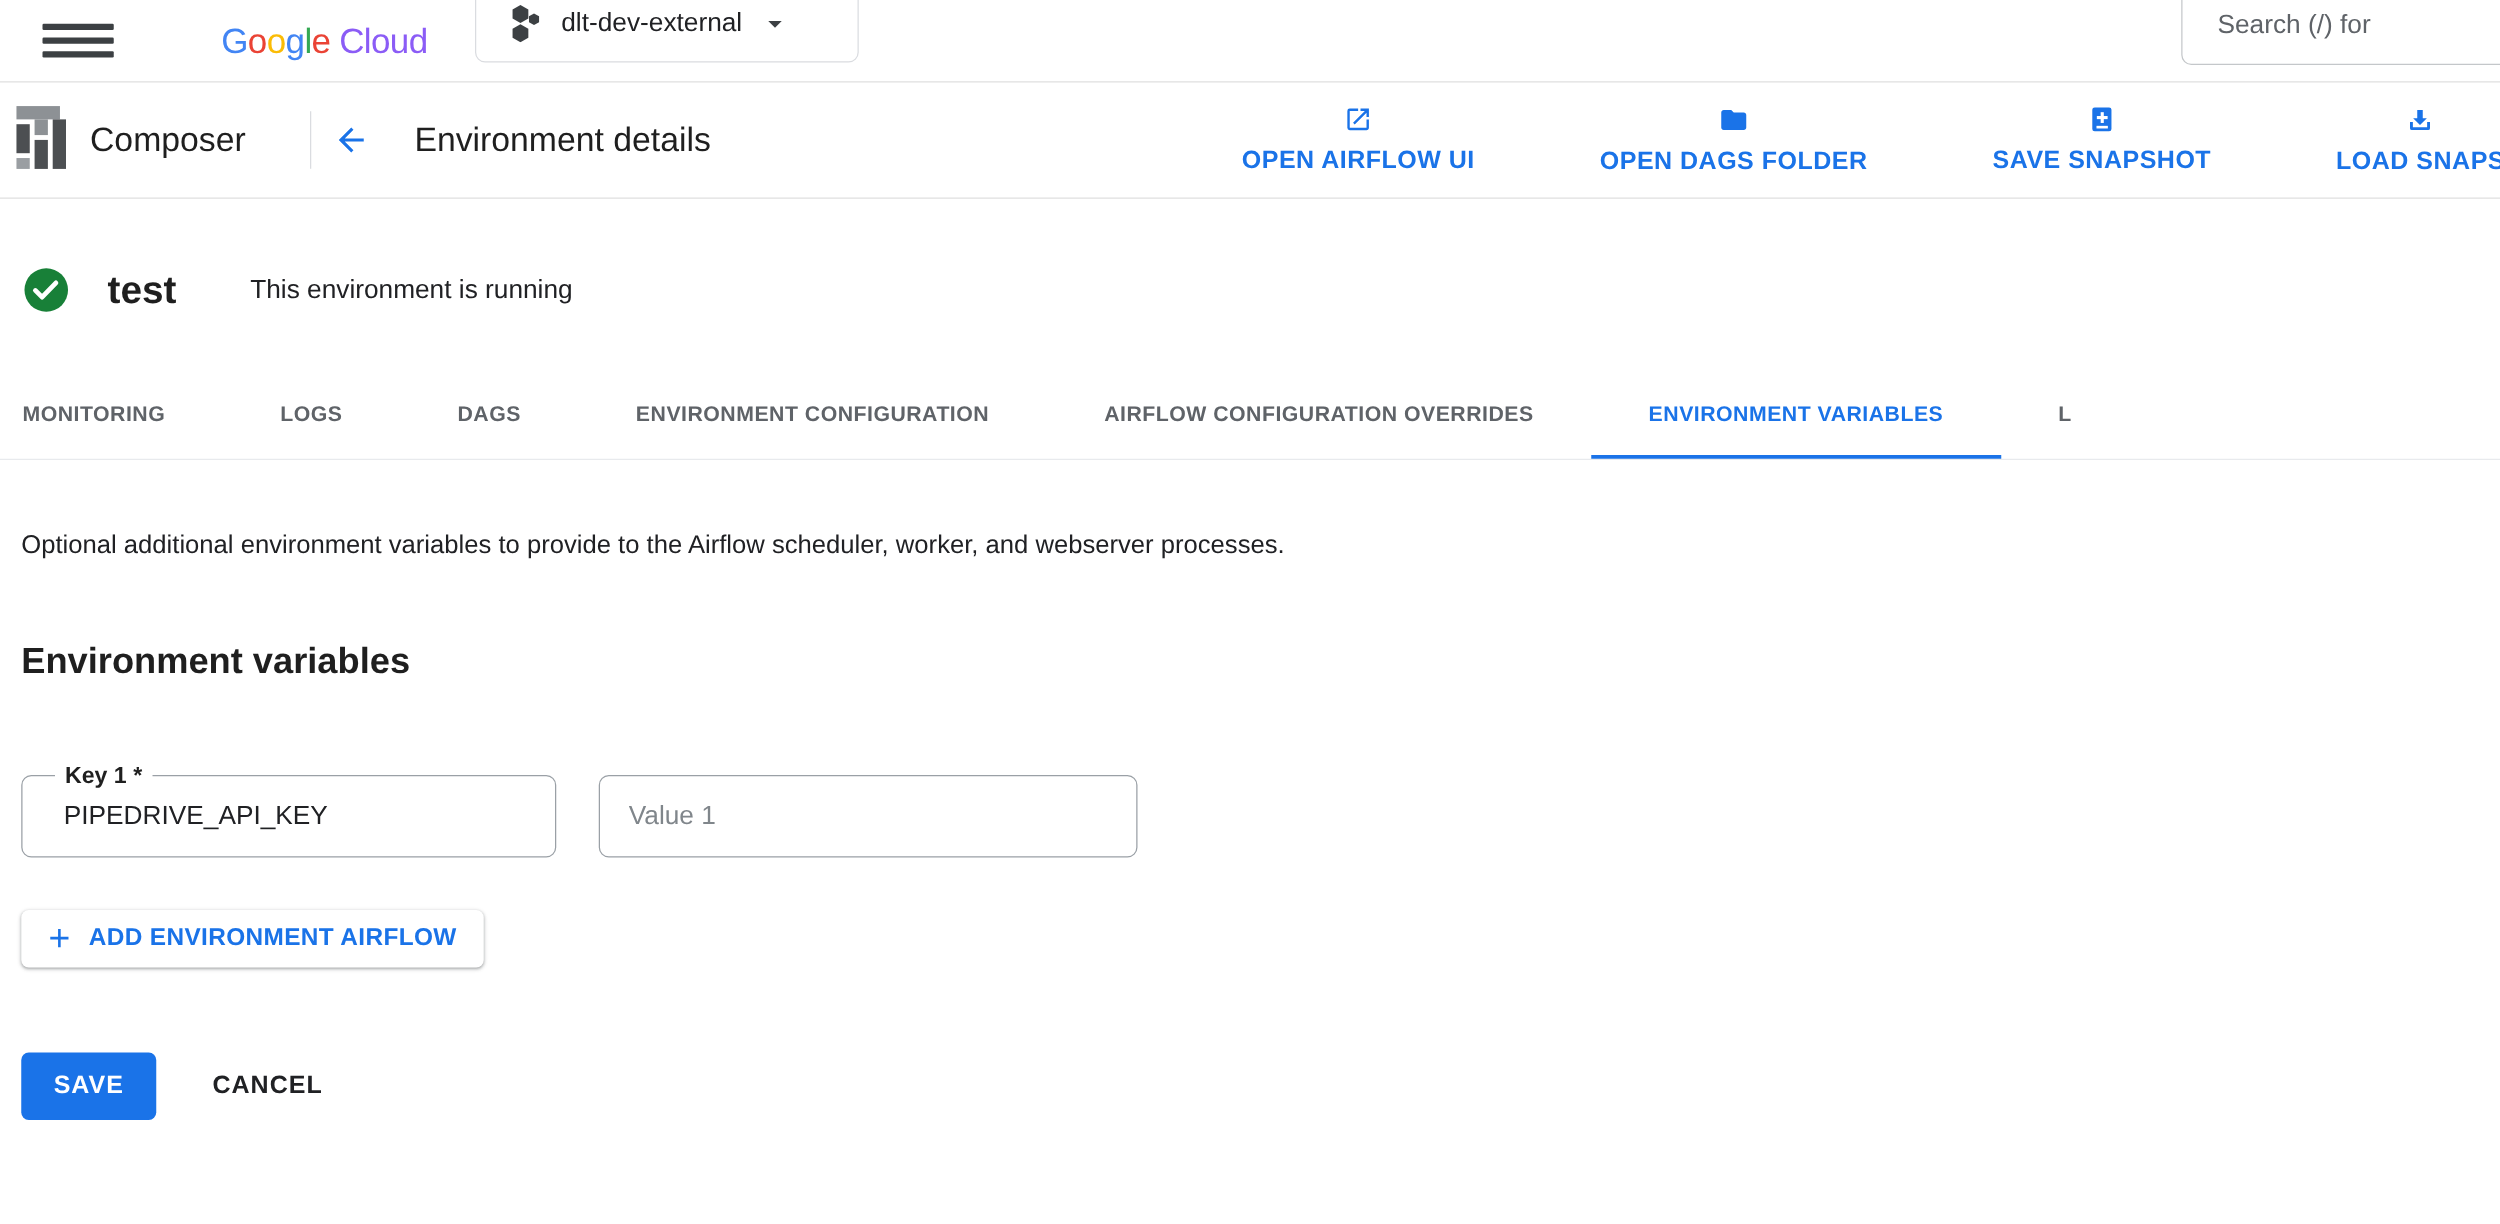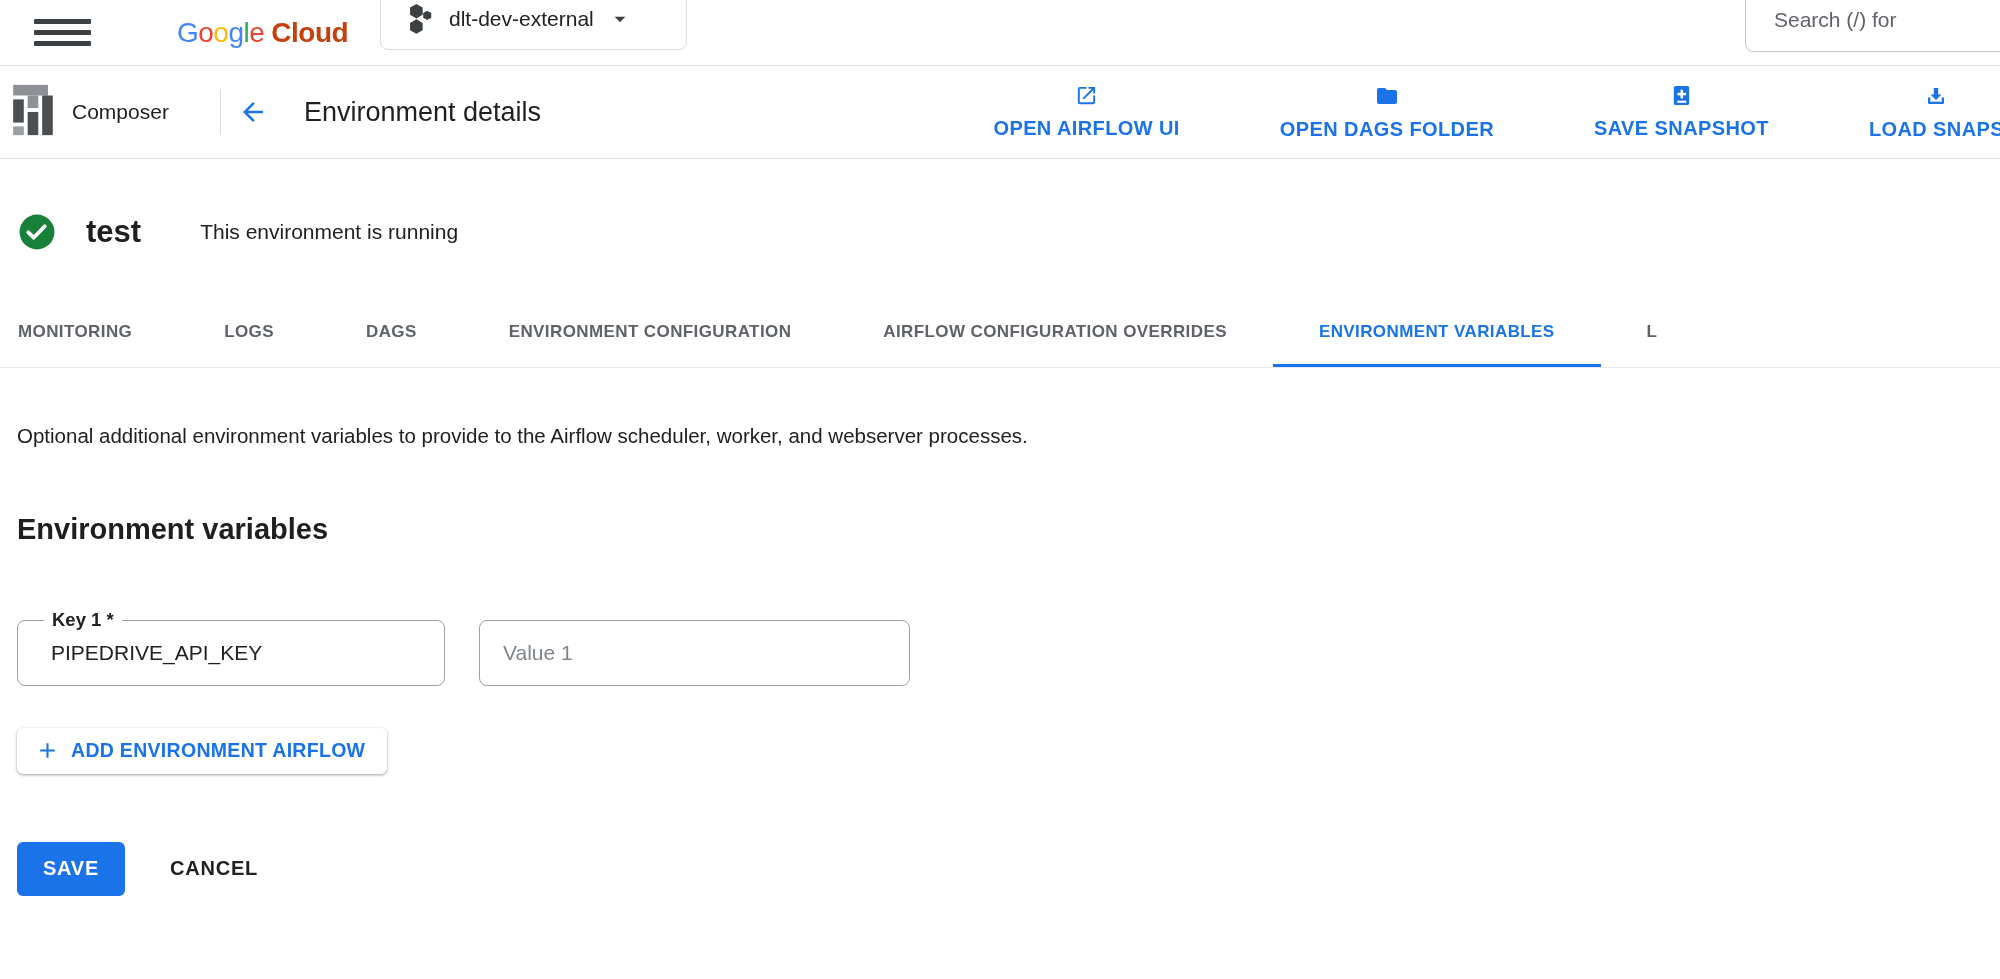--- a/index.html
+++ b/index.html
@@ -9,37 +9,37 @@
 
   
   .topbar { height:66px; border-bottom:1px solid #e0e0e0; position:relative;
     display:flex; align-items:center; overflow:hidden; }
   .hamburger { margin-left:34px; width:57px; cursor:pointer; }
   .hamburger .bar { height:5px; background:#3c4043; border-radius:1px; }
   .hamburger .bar + .bar { margin-top:6px; }
   .gc-logo { margin-left:86px; font-size:28px; font-weight:500; letter-spacing:-0.5px; white-space:nowrap; }
   .lc0,.lc3 { color:#4285F4; } .lc1,.lc5 { color:#EA4335; }
   .lc2 { color:#FBBC05; } .lc4 { color:#34A853; }
-  .gc-cloud { color:#c2410c; font-weight:700; margin-left:7px; }
+  .gc-cloud { color:#8b5cf6; font-weight:400; margin-left:7px; }
   .project-box { position:absolute; left:380px; top:-12px; height:62px; width:307px;
     border:1px solid #dadce0; border-radius:8px; display:flex; align-items:center;
     padding-left:26px; background:#fff; cursor:pointer; }
   .project-name { font-size:21px; color:#202124; margin-left:15px; }
   .project-caret { margin-left:13px; display:flex; }
   .search-box { position:absolute; left:1745px; top:-12px; height:64px; width:300px;
     border:1px solid #c4c7ca; border-radius:8px; background:#fff; display:flex; align-items:center; }
   .search-box input { border:none; outline:none; font-size:21px; color:#5f6368;
     padding-left:28px; width:250px; background:transparent; font-family:inherit; }
   .search-box input::placeholder { color:#5f6368; opacity:1; }
 
   
   .header { height:93px; border-bottom:1px solid #e0e0e0; display:flex; align-items:center;
     padding-left:7px; position:relative; }
   .composer-icon { flex:0 0 auto; }
-  .product-title { font-size:21px; color:#1f1f1f; margin-left:14px; }
+  .product-title { font-size:27px; color:#1f1f1f; margin-left:14px; }
   .vdiv { width:1px; height:46px; background:#dadce0; margin-left:51px; }
   .back-btn { margin-left:17px; display:flex; align-items:center; cursor:pointer; color:#1a73e8; }
   .page-title { font-size:27px; color:#1f1f1f; margin-left:36px; white-space:nowrap; }
   .actions { position:absolute; right:-4px; top:0; height:100%; display:flex; align-items:center; gap:100px; padding-right:0; }
   .action-btn { display:flex; align-items:center; gap:10px; color:#1a73e8; font-size:20px;
     font-weight:700; letter-spacing:0.4px; white-space:nowrap; cursor:pointer;flex-direction:column; }
 
   
   .status-row { margin-top:54px; display:flex; align-items:center; padding-left:18px; height:38px;gap:15px; }
   .env-name { font-size:31px; font-weight:700; margin-left:15px; color:#1f1f1f; }

